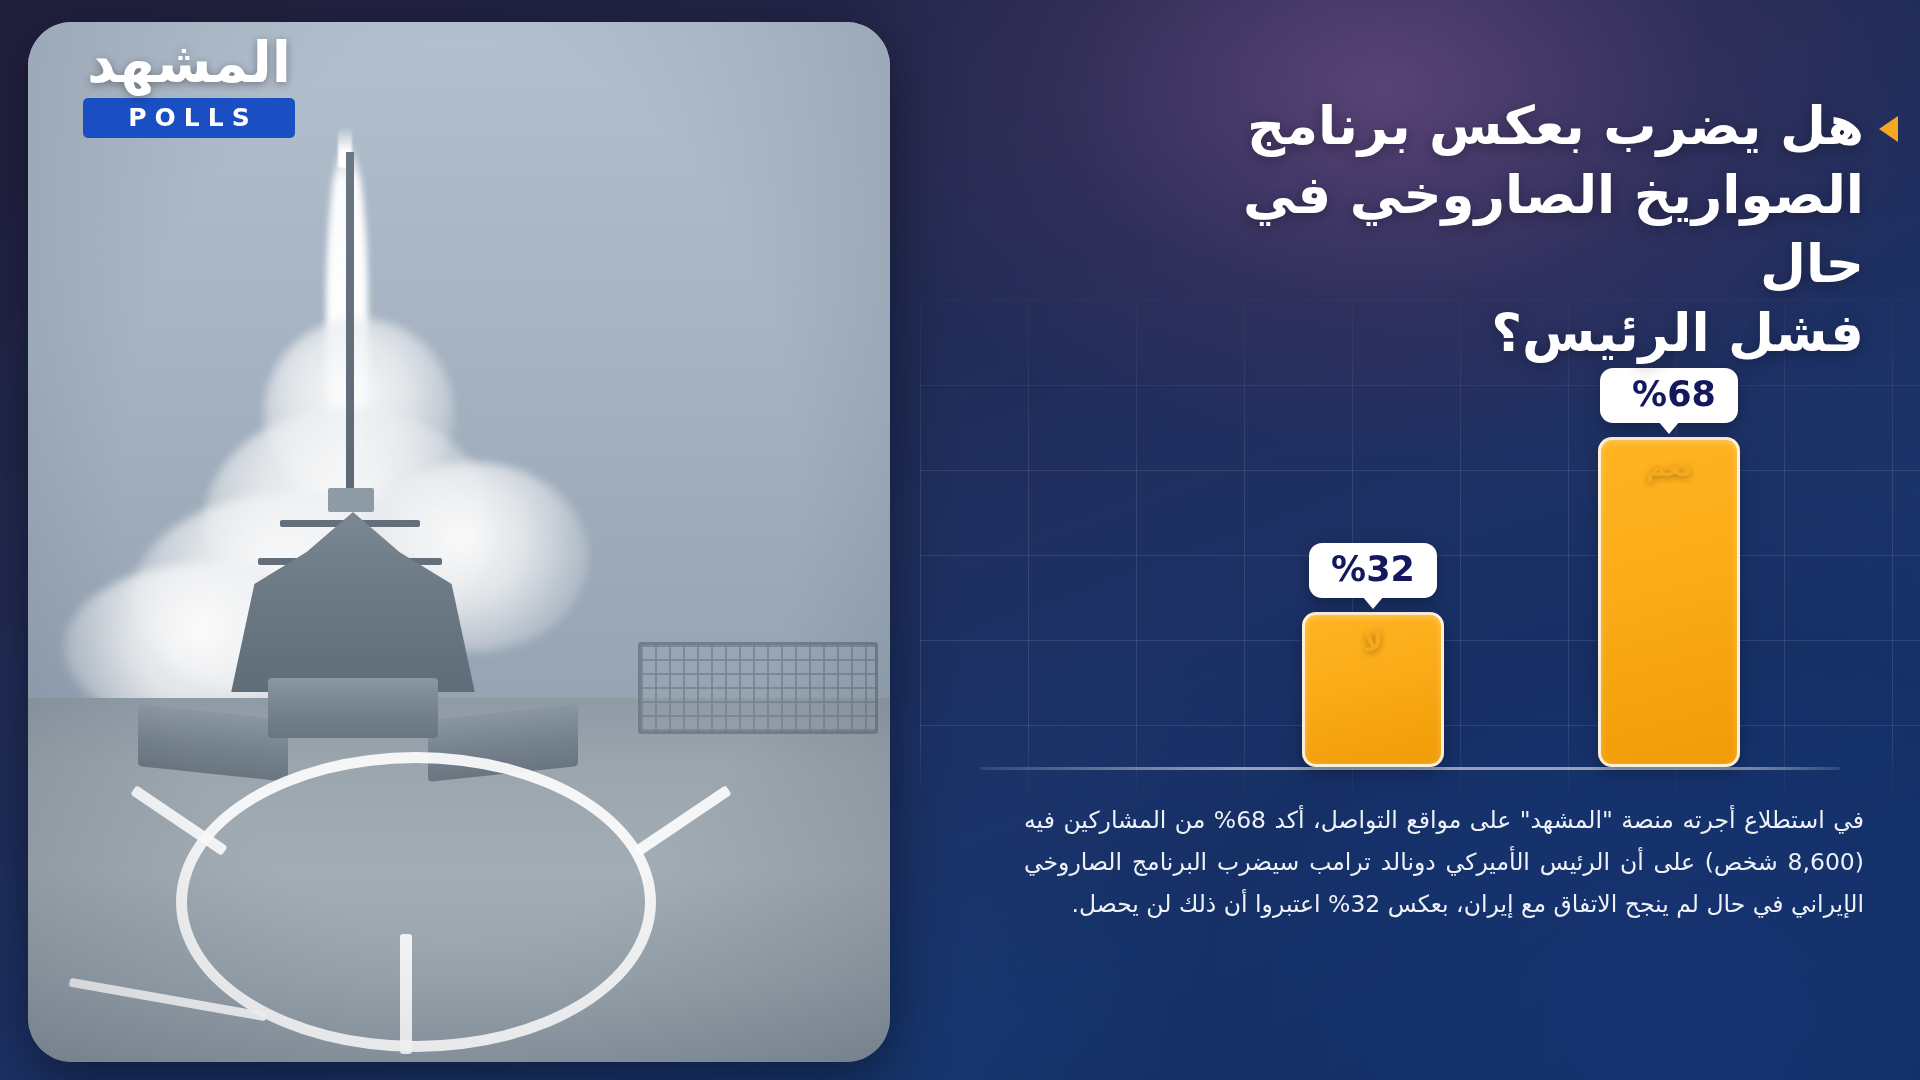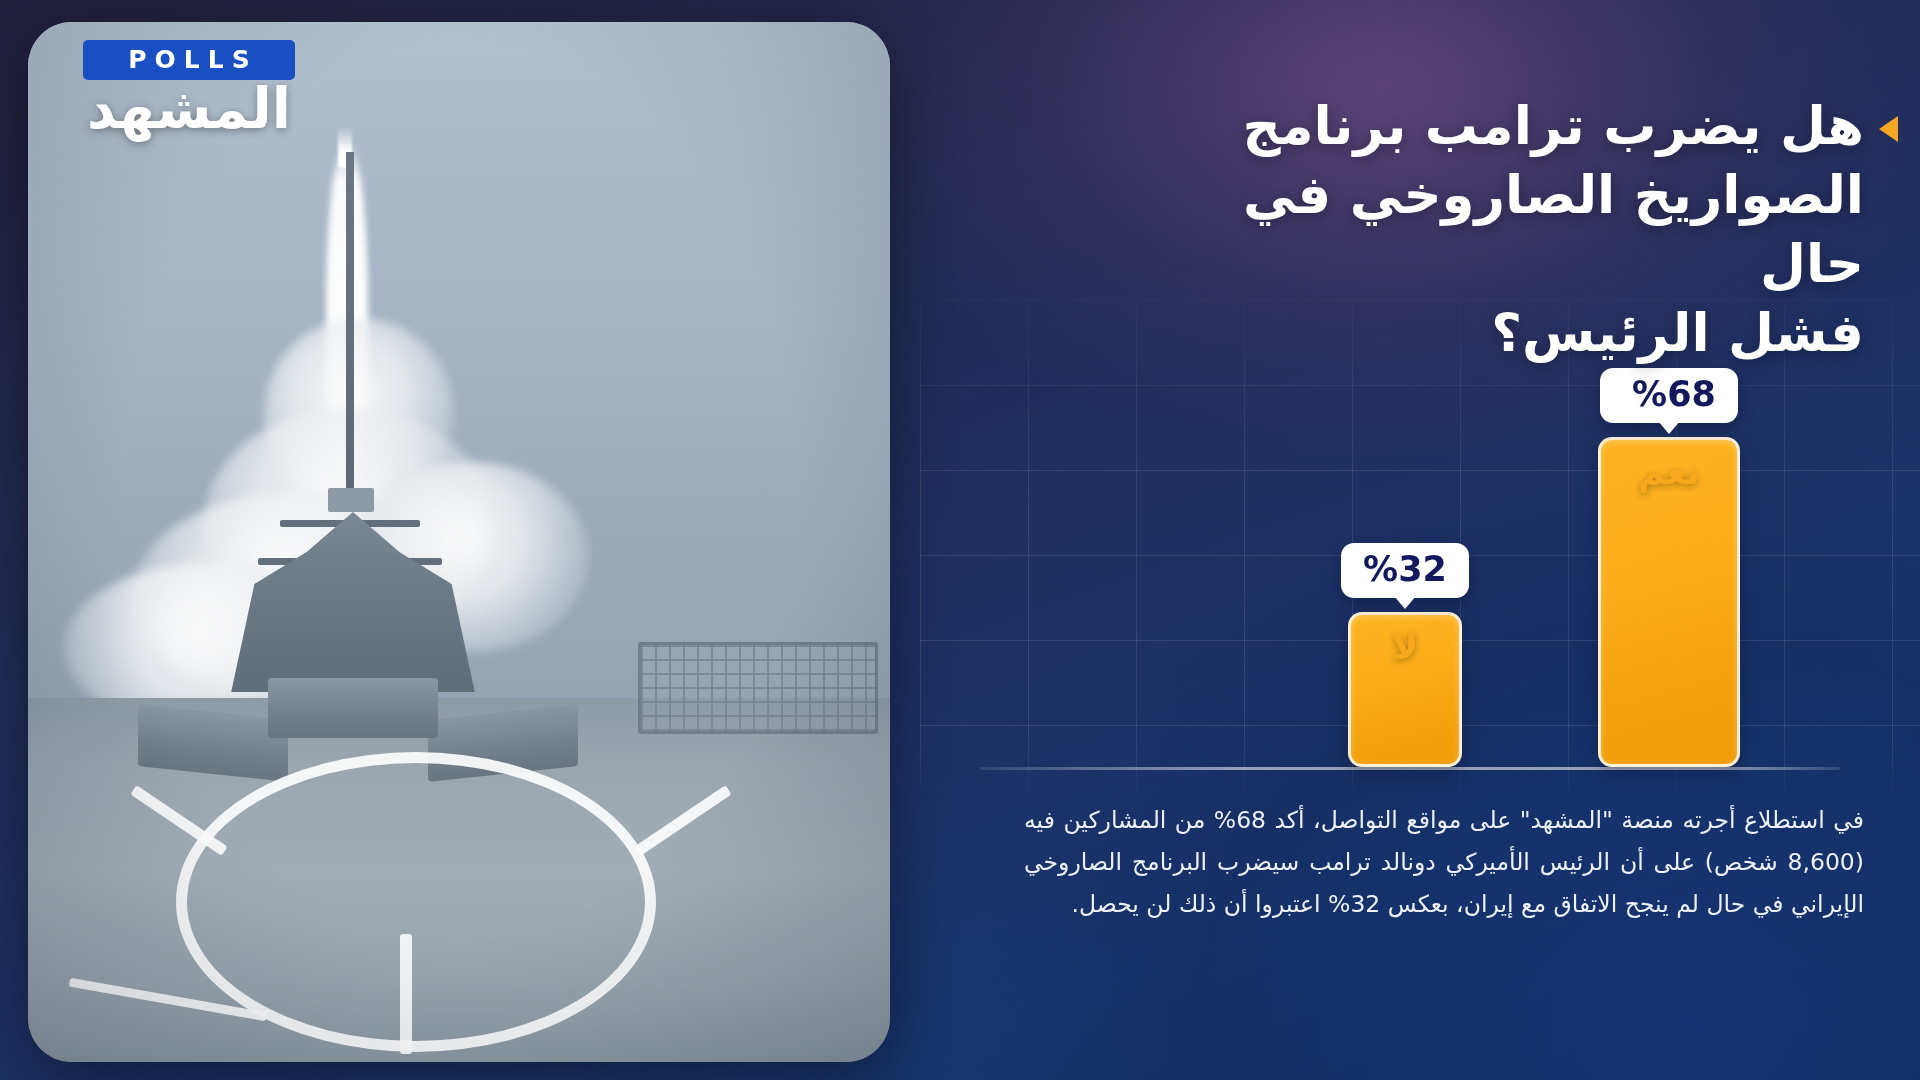--- a/index.html
+++ b/index.html
@@ -265,21 +265,21 @@
     transform: translateX(-50%);
     width: 0; height: 0;
     border-left: 11px solid transparent;
     border-right: 11px solid transparent;
     border-top: 13px solid #ffffff;
   }
   .bar-label {
     position: absolute;
     top: 14px;
     color: #f7a81c;
-    font-size: 36px;
+    font-size: 27px;
     font-weight: 900;
     direction: rtl;
     white-space: nowrap;
     text-shadow: 0 2px 7px rgba(0,0,0,0.3);
   }
 
   
   #body-text {
     position: absolute;
     right: 56px;
@@ -327,45 +327,45 @@
     <div class="helipad-circle"></div>
     <div class="helipad-cross-a" style="left:96px; bottom:236px; width:110px; transform:rotate(34deg);"></div>
     <div class="helipad-cross-b" style="left:600px; bottom:236px; width:110px; transform:rotate(-34deg);"></div>
     <div class="deck-line" style="left:372px; bottom:8px; width:12px; height:120px;"></div>
     <div class="deck-line" style="left:40px; bottom:58px; width:200px; height:9px; transform:rotate(10deg);"></div>
 
     <div class="photo-vignette"></div>
   </div>
 
   <div id="logo-block">
+    <div id="logo-arabic">المشهد</div>
     <div id="logo-polls">POLLS</div>
-    <div id="logo-arabic">المشهد</div>
   </div>
 
   <div id="grid"></div>
 
   <div id="title-wrap">
     <span id="title-marker"></span>
     <h1>
-      <span>هل يضرب ترامب برنامج</span><br>
+      <span>هل يضرب بعكس برنامج</span><br>
       <span>الصواريخ الصاروخي في حال</span><br>
       <span>فشل الرئيس؟</span>
     </h1>
   </div>
 
   <div id="chart">
     <div id="baseline"></div>
 
     <div class="bar-slot" style="right:120px; width:142px; height:330px;">
       <div class="value-pill" style="bottom:344px;padding-left:32px;">%68</div>
       <div class="bar" style="height:100%;"></div>
       <div class="bar-label">نعم</div>
     </div>
 
-    <div class="bar-slot" style="right:398px; width:114px; height:155px;">
+    <div class="bar-slot" style="right:416px; width:142px; height:155px;">
       <div class="value-pill" style="bottom:169px;">%32</div>
       <div class="bar" style="height:100%;"></div>
       <div class="bar-label">لا</div>
     </div>
   </div>
 
   <p id="body-text">في استطلاع أجرته منصة "المشهد" على مواقع التواصل، أكد 68% من المشاركين فيه (8,600 شخص) على أن الرئيس الأميركي دونالد ترامب سيضرب البرنامج الصاروخي الإيراني في حال لم ينجح الاتفاق مع إيران، بعكس 32% اعتبروا أن ذلك لن يحصل.</p>
 
 </div>
 

